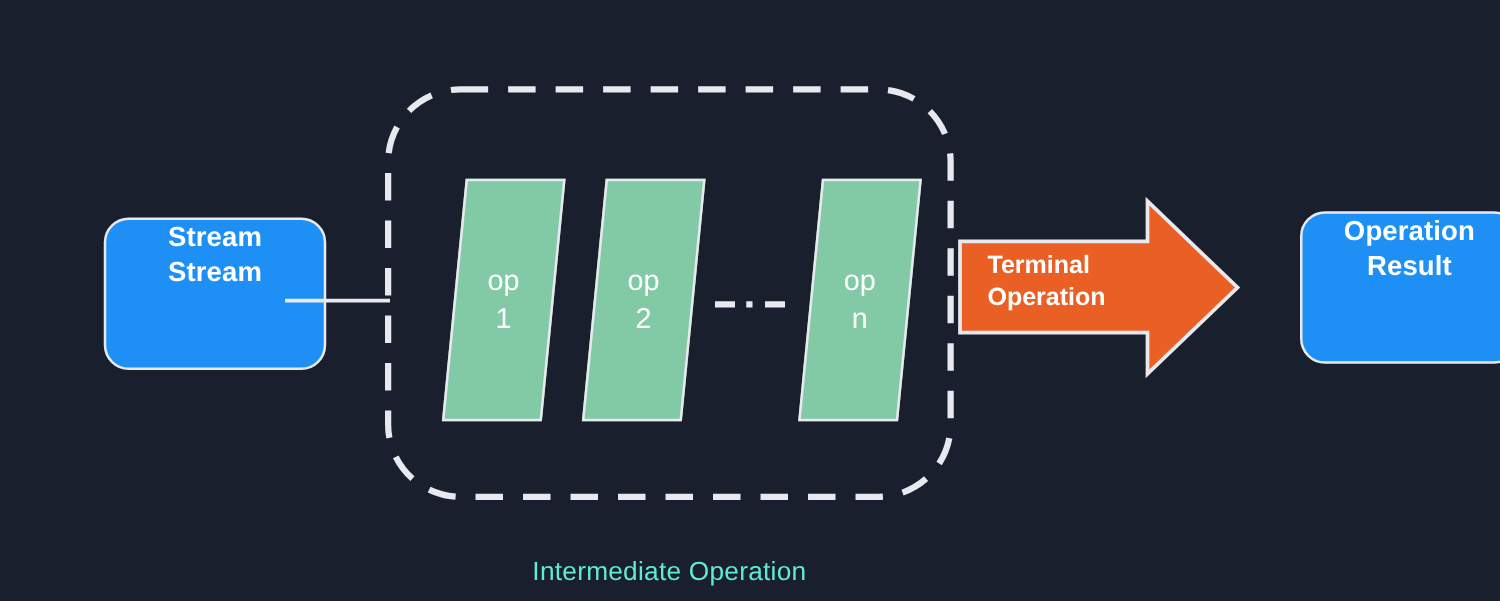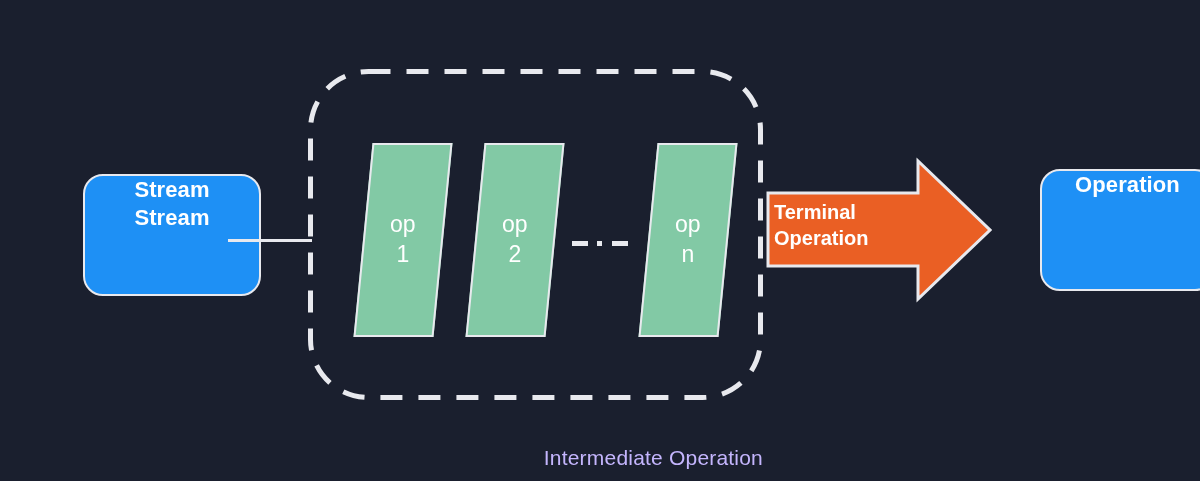--- a/index.html
+++ b/index.html
@@ -112,41 +112,41 @@
   #terminal-arrow {
     position: absolute;
     left: 766px;
     top: 155px;
     width: 226px;
     height: 150px;
   }
   #terminal-arrow svg { display: block; }
   #terminal-arrow-label {
     position: absolute;
-    left: 8px;
+    left: 24px;
     top: 44px;
     width: 140px;
     color: #ffffff;
     font-weight: bold;
     font-size: 20px;
     line-height: 1.3;
     text-align: left;
     pointer-events: none;
   }
   #terminal-arrow-label .label-line { display: block; }
 
   
   #intermediate-caption {
     position: absolute;
     left: 308px;
     top: 458px;
     width: 455px;
     transform: translateY(-50%);
-    text-align: right;
-    color: #c4b5fd;
+    text-align: center;
+    color: #5eead4;
     font-size: 21px;
     letter-spacing: 0.2px;
   }
 </style>
 </head>
 <body>
 
 <div id="canvas">
 
   <div class="node-box" id="stream-source-box">
@@ -197,18 +197,19 @@
     </svg>
     <div id="terminal-arrow-label">
       <span class="label-line">Terminal</span>
       <span class="label-line">Operation</span>
     </div>
   </div>
 
   <div class="node-box" id="operation-result-box">
     <div>
       <span class="label-line">Operation</span>
+      <span class="label-line">Result</span>
     </div>
   </div>
 
   <div id="intermediate-caption">Intermediate Operation</div>
 
 </div>
 
 </body></html>

